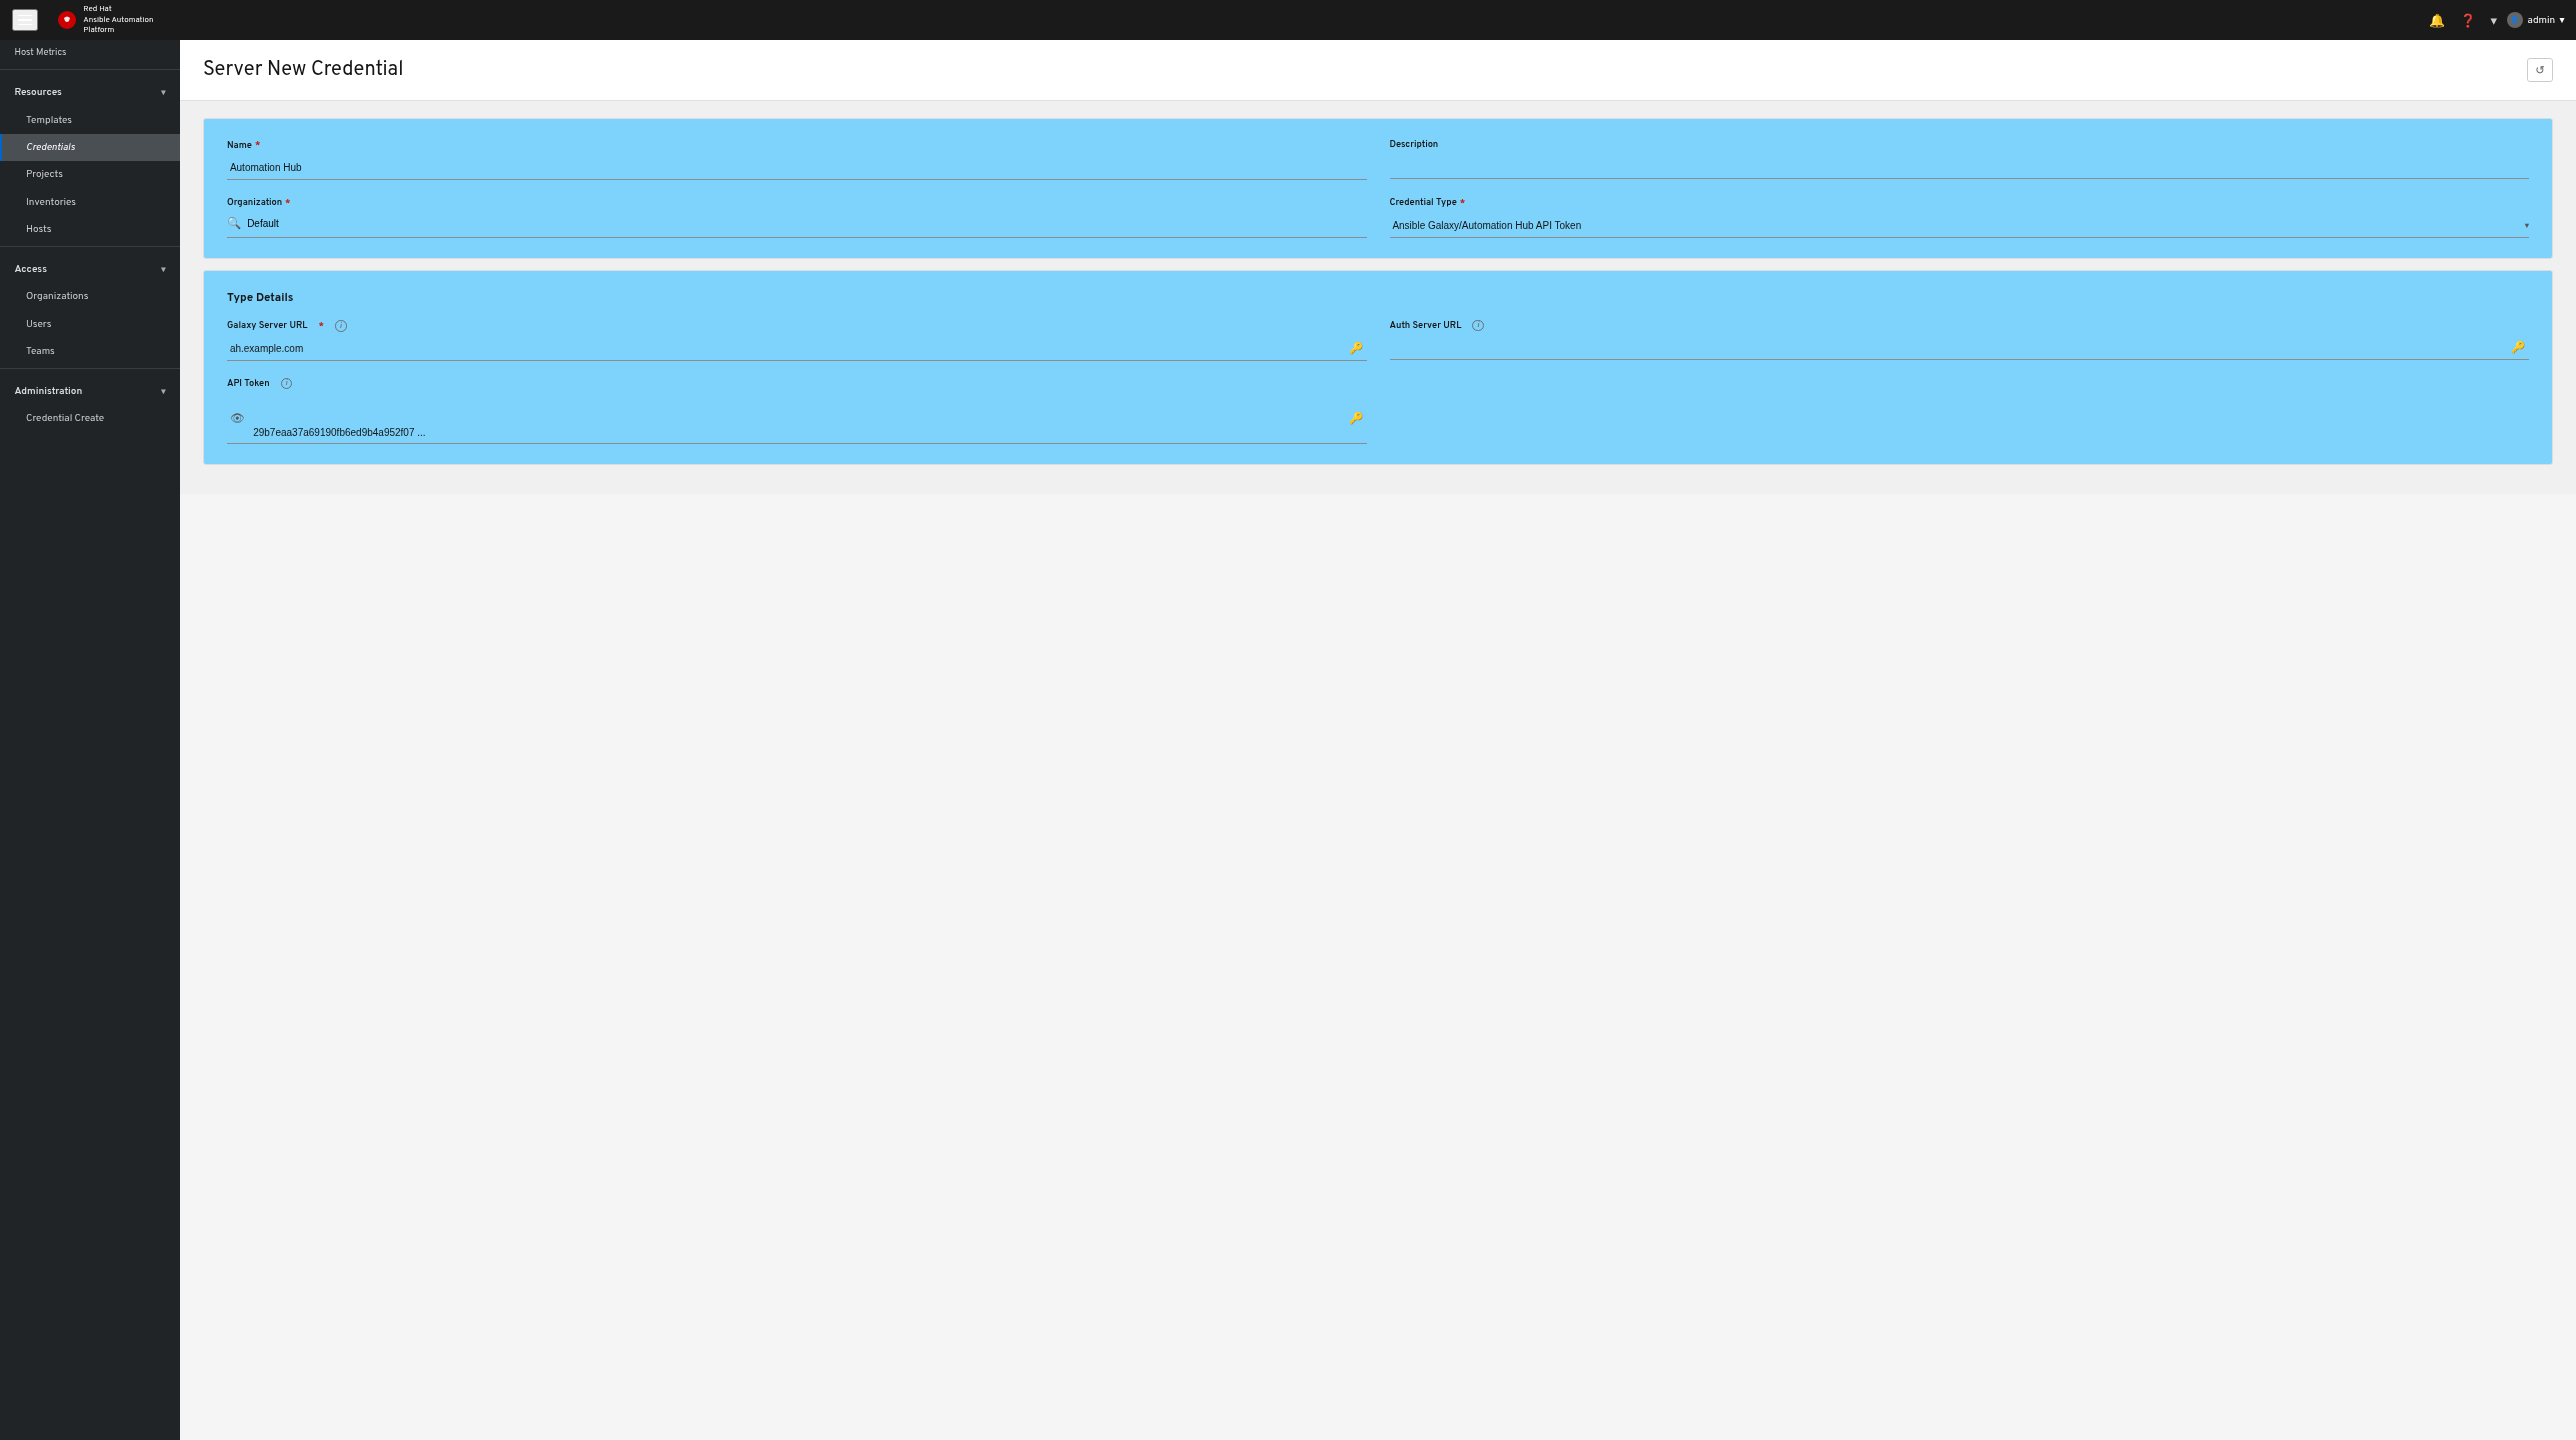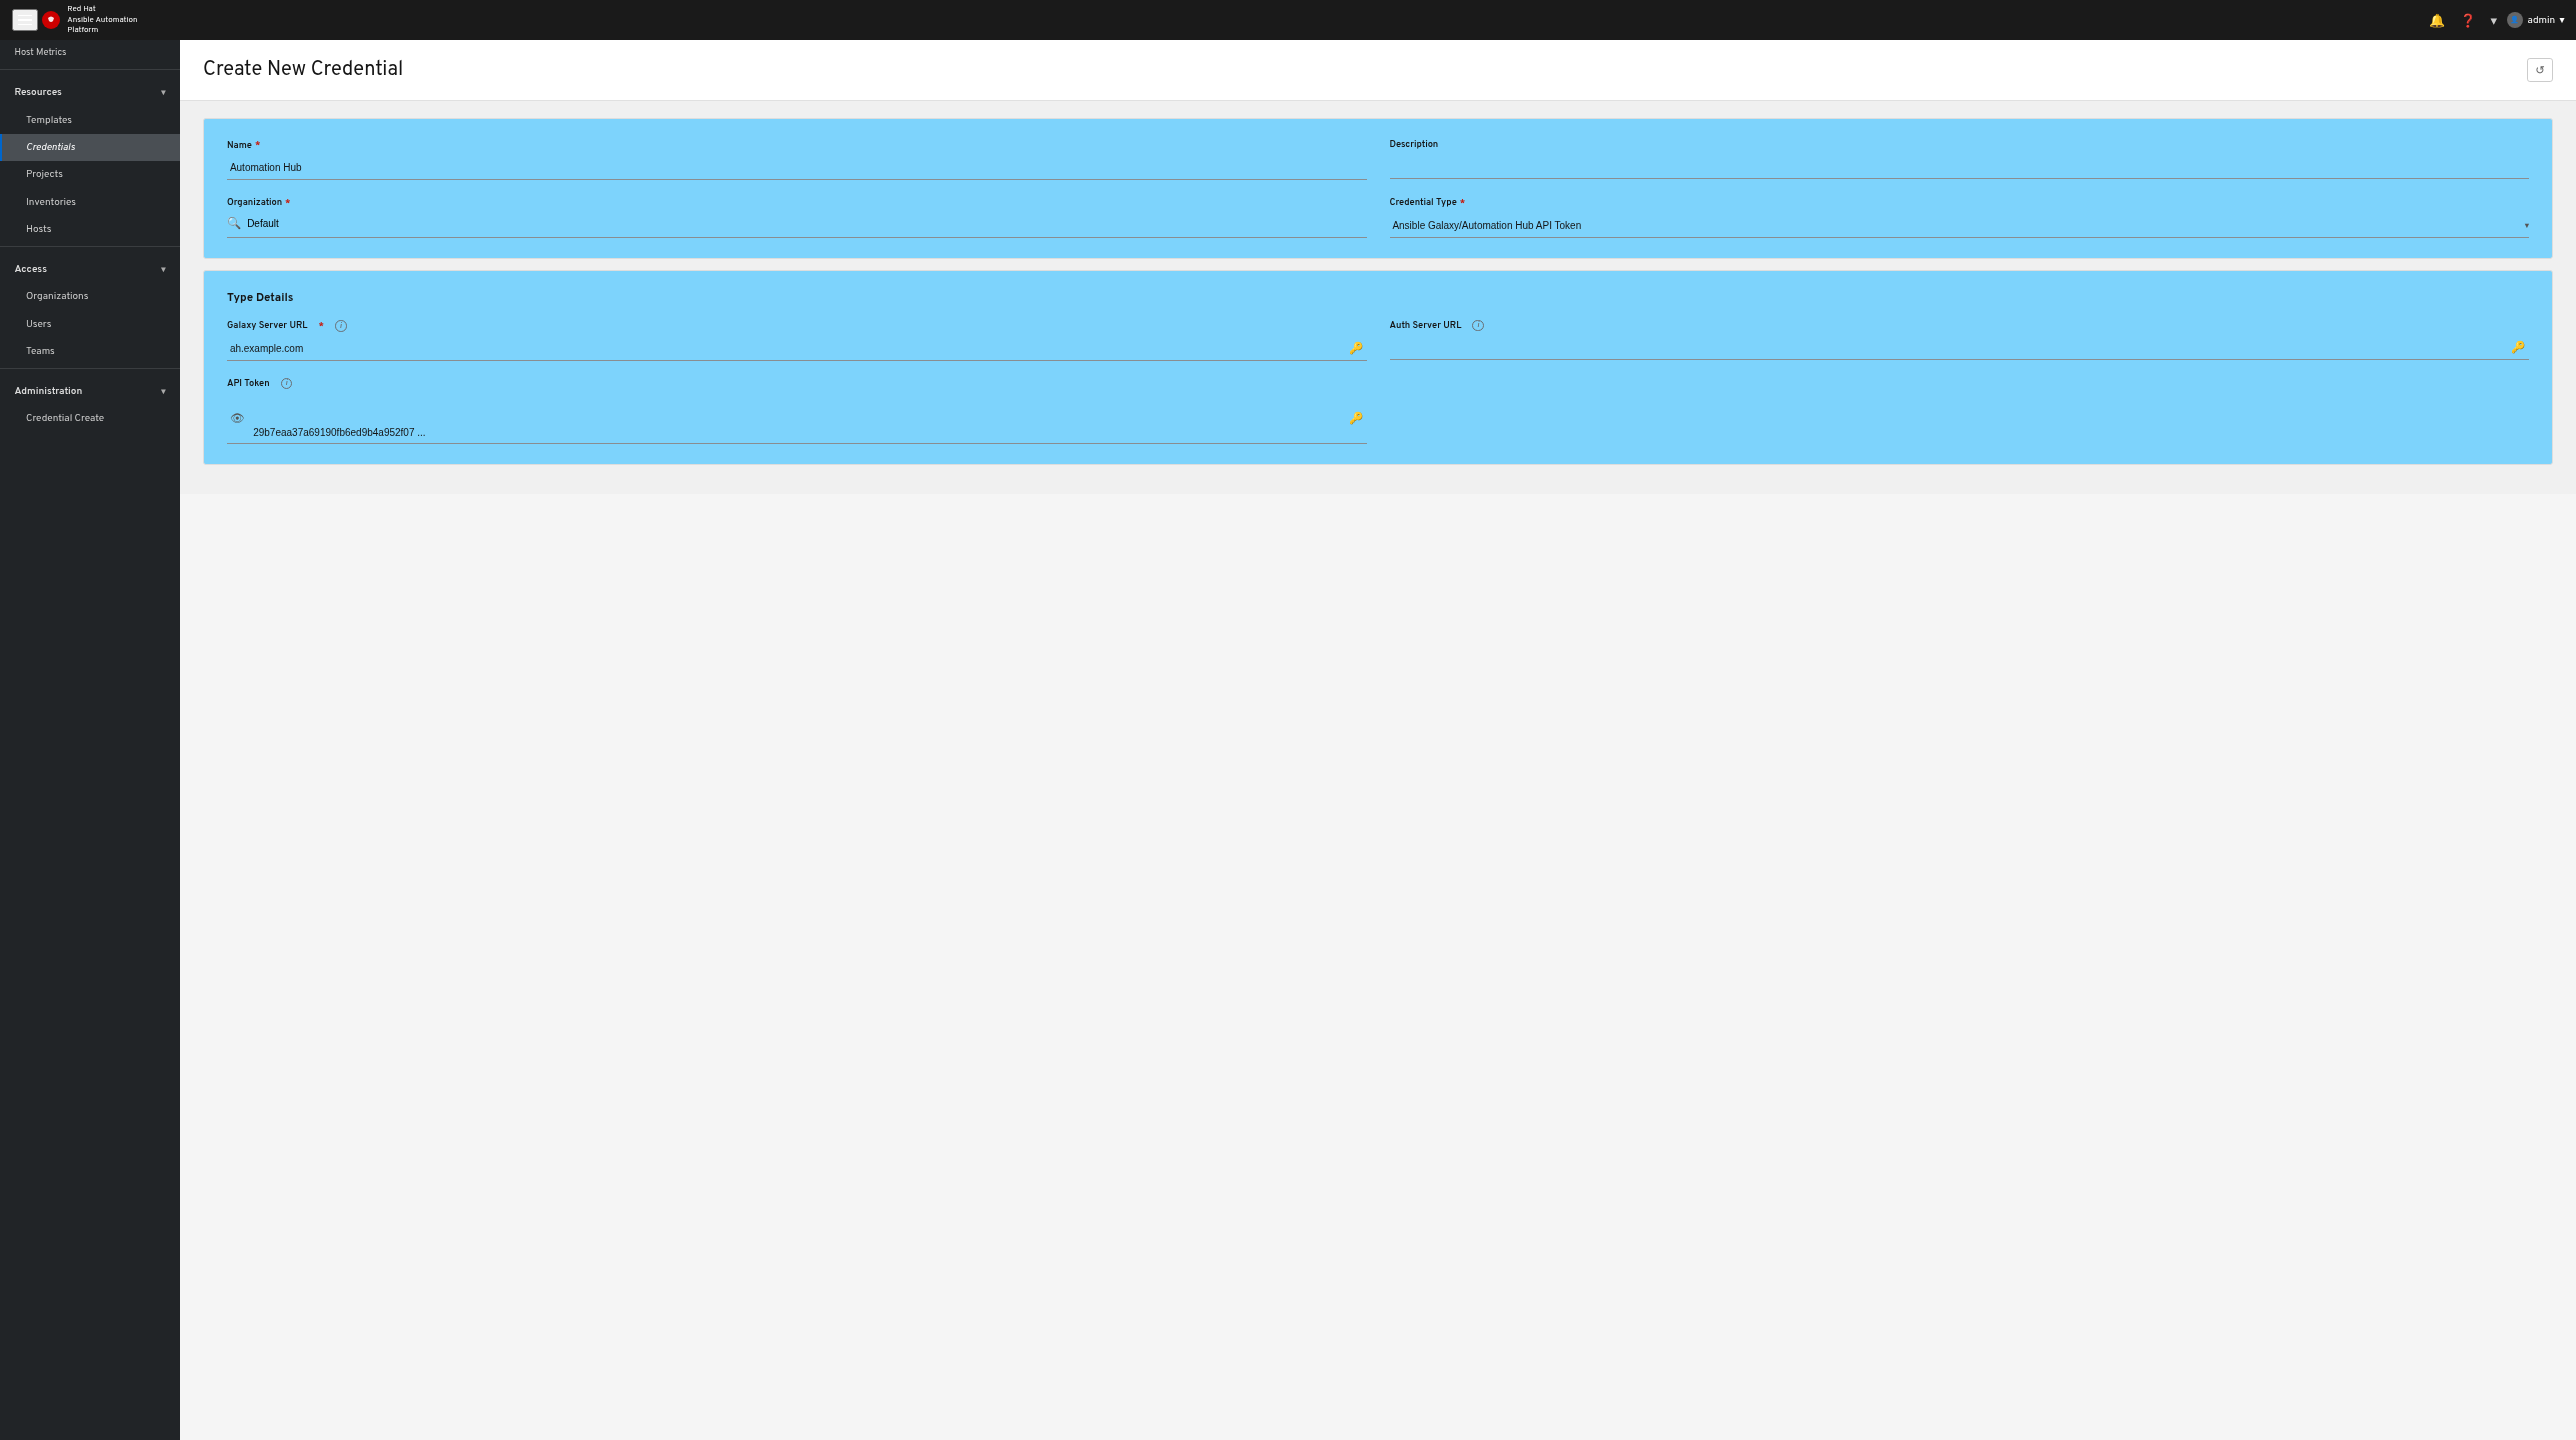--- a/index.html
+++ b/index.html
@@ -7,21 +7,21 @@
 
     
     .topnav {
       background: #1a1a1a;
       color: #fff;
       display: flex;
       align-items: center;
       padding: 0 11.5px;
       height: 40px;
       flex-shrink: 0;
-      gap: 3px;
+      gap: 19px;
     }
     .topnav-hamburger {
       cursor: pointer;
       display: flex; flex-direction: column; gap: 2.9px;
       padding: 4.3px;
     }
     .topnav-hamburger span {
       display: block; width: 14.4px; height: 1.4px; background: #fff;
     }
     .topnav-logo {
@@ -266,21 +266,21 @@
 
     <div class="sidebar-section-header">
       <span>Administration</span>
       <span class="chevron">▾</span>
     </div>
     <a class="sidebar-item">Credential Create</a>
   </aside>
 
   <main class="main-content">
     <div class="page-header">
-      <h1 class="page-title">Create New Credential</h1>
+      <h1 class="page-title">Server New Credential</h1>
       <div class="page-header-actions">
         <button class="history-btn">↺</button>
       </div>
     </div>
 
     <div class="form-container">
 
       <div class="form-card">
         <div class="form-row">
 

